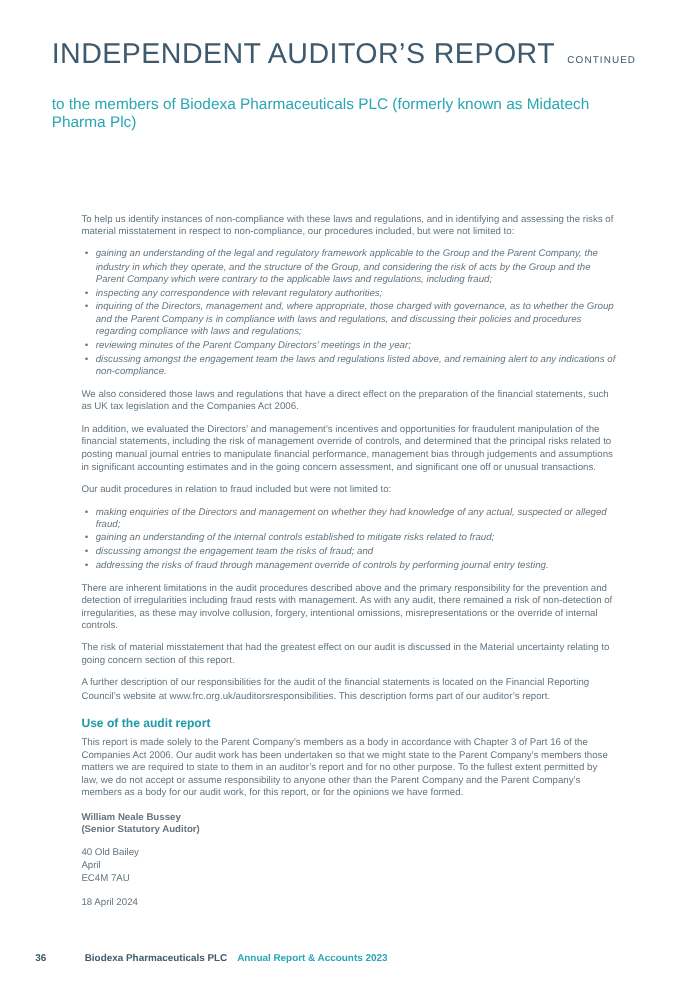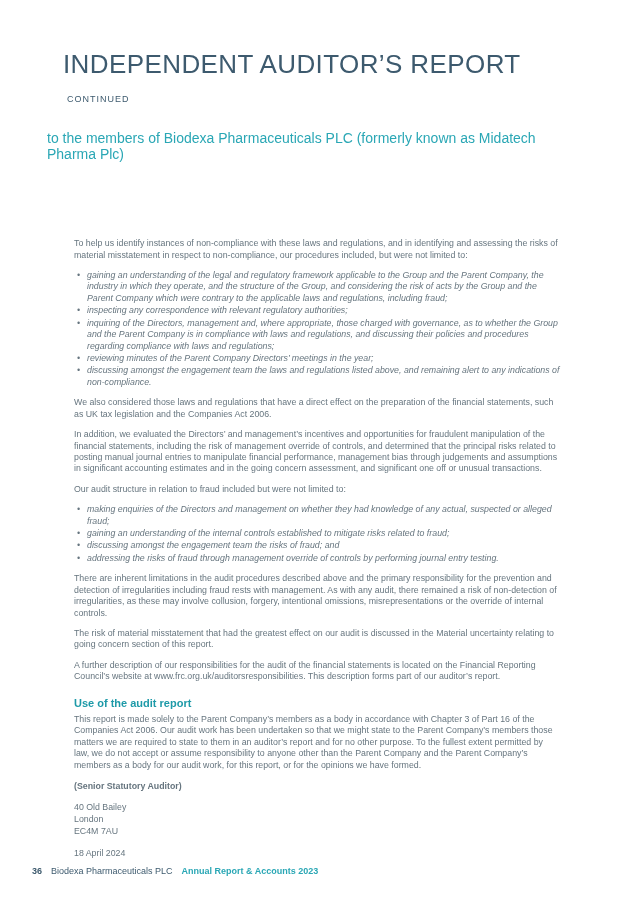--- a/index.html
+++ b/index.html
@@ -12,21 +12,21 @@
   body{
     width:634px;height:897px;
     background:#ffffff;
     font-family:"Liberation Sans",sans-serif;
     position:relative;
     overflow:hidden;
   }
   .page{position:absolute;inset:0;background:#ffffff;}
   .header{padding:34px 47px 0 47px;}
   .title{
-    margin:16px;
+    margin:0;
     color:var(--navy);
     font-size:26px;
     font-weight:400;
     letter-spacing:0.4px;
     line-height:1.1;
   }
   .title .continued{
     font-size:9px;
     font-weight:400;
     letter-spacing:1px;
@@ -77,21 +77,21 @@
     position:absolute;
     left:32px;
     bottom:21px;
     font-size:9px;
     display:flex;
     align-items:center;
     gap:9px;
     white-space:nowrap;
   }
   .footer .page-num{color:var(--navy);font-weight:bold;}
-  .footer .company{color:var(--navy);font-weight:normal;}
+  .footer .company{color:var(--navy);font-weight:bold;margin-left:26px;}
   .footer .report{color:var(--teal);font-weight:bold;}
 </style>
 </head>
 <body>
 
 <div class="page">
 
   <header class="header">
     <h1 class="title">
       <span>INDEPENDENT AUDITOR’S REPORT</span>
@@ -104,39 +104,40 @@
     <p>To help us identify instances of non-compliance with these laws and regulations, and in identifying and assessing the risks of material misstatement in respect to non-compliance, our procedures included, but were not limited to:</p>
     <ul>
         <li>gaining an understanding of the legal and regulatory framework applicable to the Group and the Parent Company, the industry in which they operate, and the structure of the Group, and considering the risk of acts by the Group and the Parent Company which were contrary to the applicable laws and regulations, including fraud;</li>
         <li>inspecting any correspondence with relevant regulatory authorities;</li>
         <li>inquiring of the Directors, management and, where appropriate, those charged with governance, as to whether the Group and the Parent Company is in compliance with laws and regulations, and discussing their policies and procedures regarding compliance with laws and regulations;</li>
         <li>reviewing minutes of the Parent Company Directors’ meetings in the year;</li>
         <li>discussing amongst the engagement team the laws and regulations listed above, and remaining alert to any indications of non-compliance.</li>
       </ul>
     <p>We also considered those laws and regulations that have a direct effect on the preparation of the financial statements, such as UK tax legislation and the Companies Act 2006.</p>
     <p>In addition, we evaluated the Directors’ and management’s incentives and opportunities for fraudulent manipulation of the financial statements, including the risk of management override of controls, and determined that the principal risks related to posting manual journal entries to manipulate financial performance, management bias through judgements and assumptions in significant accounting estimates and in the going concern assessment, and significant one off or unusual transactions.</p>
-    <p>Our audit structure in relation to fraud included but were not limited to:</p>
+    <p>Our audit procedures in relation to fraud included but were not limited to:</p>
     <ul>
         <li>making enquiries of the Directors and management on whether they had knowledge of any actual, suspected or alleged fraud;</li>
         <li>gaining an understanding of the internal controls established to mitigate risks related to fraud;</li>
         <li>discussing amongst the engagement team the risks of fraud; and</li>
         <li>addressing the risks of fraud through management override of controls by performing journal entry testing.</li>
       </ul>
     <p>There are inherent limitations in the audit procedures described above and the primary responsibility for the prevention and detection of irregularities including fraud rests with management. As with any audit, there remained a risk of non-detection of irregularities, as these may involve collusion, forgery, intentional omissions, misrepresentations or the override of internal controls.</p>
     <p>The risk of material misstatement that had the greatest effect on our audit is discussed in the Material uncertainty relating to going concern section of this report.</p>
     <p>A further description of our responsibilities for the audit of the financial statements is located on the Financial Reporting Council’s website at www.frc.org.uk/auditorsresponsibilities. This description forms part of our auditor’s report.</p>
 
     <h2 class="section-heading">Use of the audit report</h2>
     <p>This report is made solely to the Parent Company’s members as a body in accordance with Chapter 3 of Part 16 of the Companies Act 2006. Our audit work has been undertaken so that we might state to the Parent Company’s members those matters we are required to state to them in an auditor’s report and for no other purpose. To the fullest extent permitted by law, we do not accept or assume responsibility to anyone other than the Parent Company and the Parent Company’s members as a body for our audit work, for this report, or for the opinions we have formed.</p>
 
     <div class="signature">
+      <div class="bold">William Neale Bussey</div>
       <div class="bold">(Senior Statutory Auditor)</div>
       <div class="sig-address">
         <div>40 Old Bailey</div>
-        <div>London</div>
+        <div>April</div>
         <div>EC4M 7AU</div>
       </div>
       <div class="sig-date">18 April 2024</div>
     </div>
   </main>
 
   <footer class="footer">
     <span class="page-num">36</span>
     <span class="company">Biodexa Pharmaceuticals PLC</span>
     <span class="report">Annual Report &amp; Accounts 2023</span>

